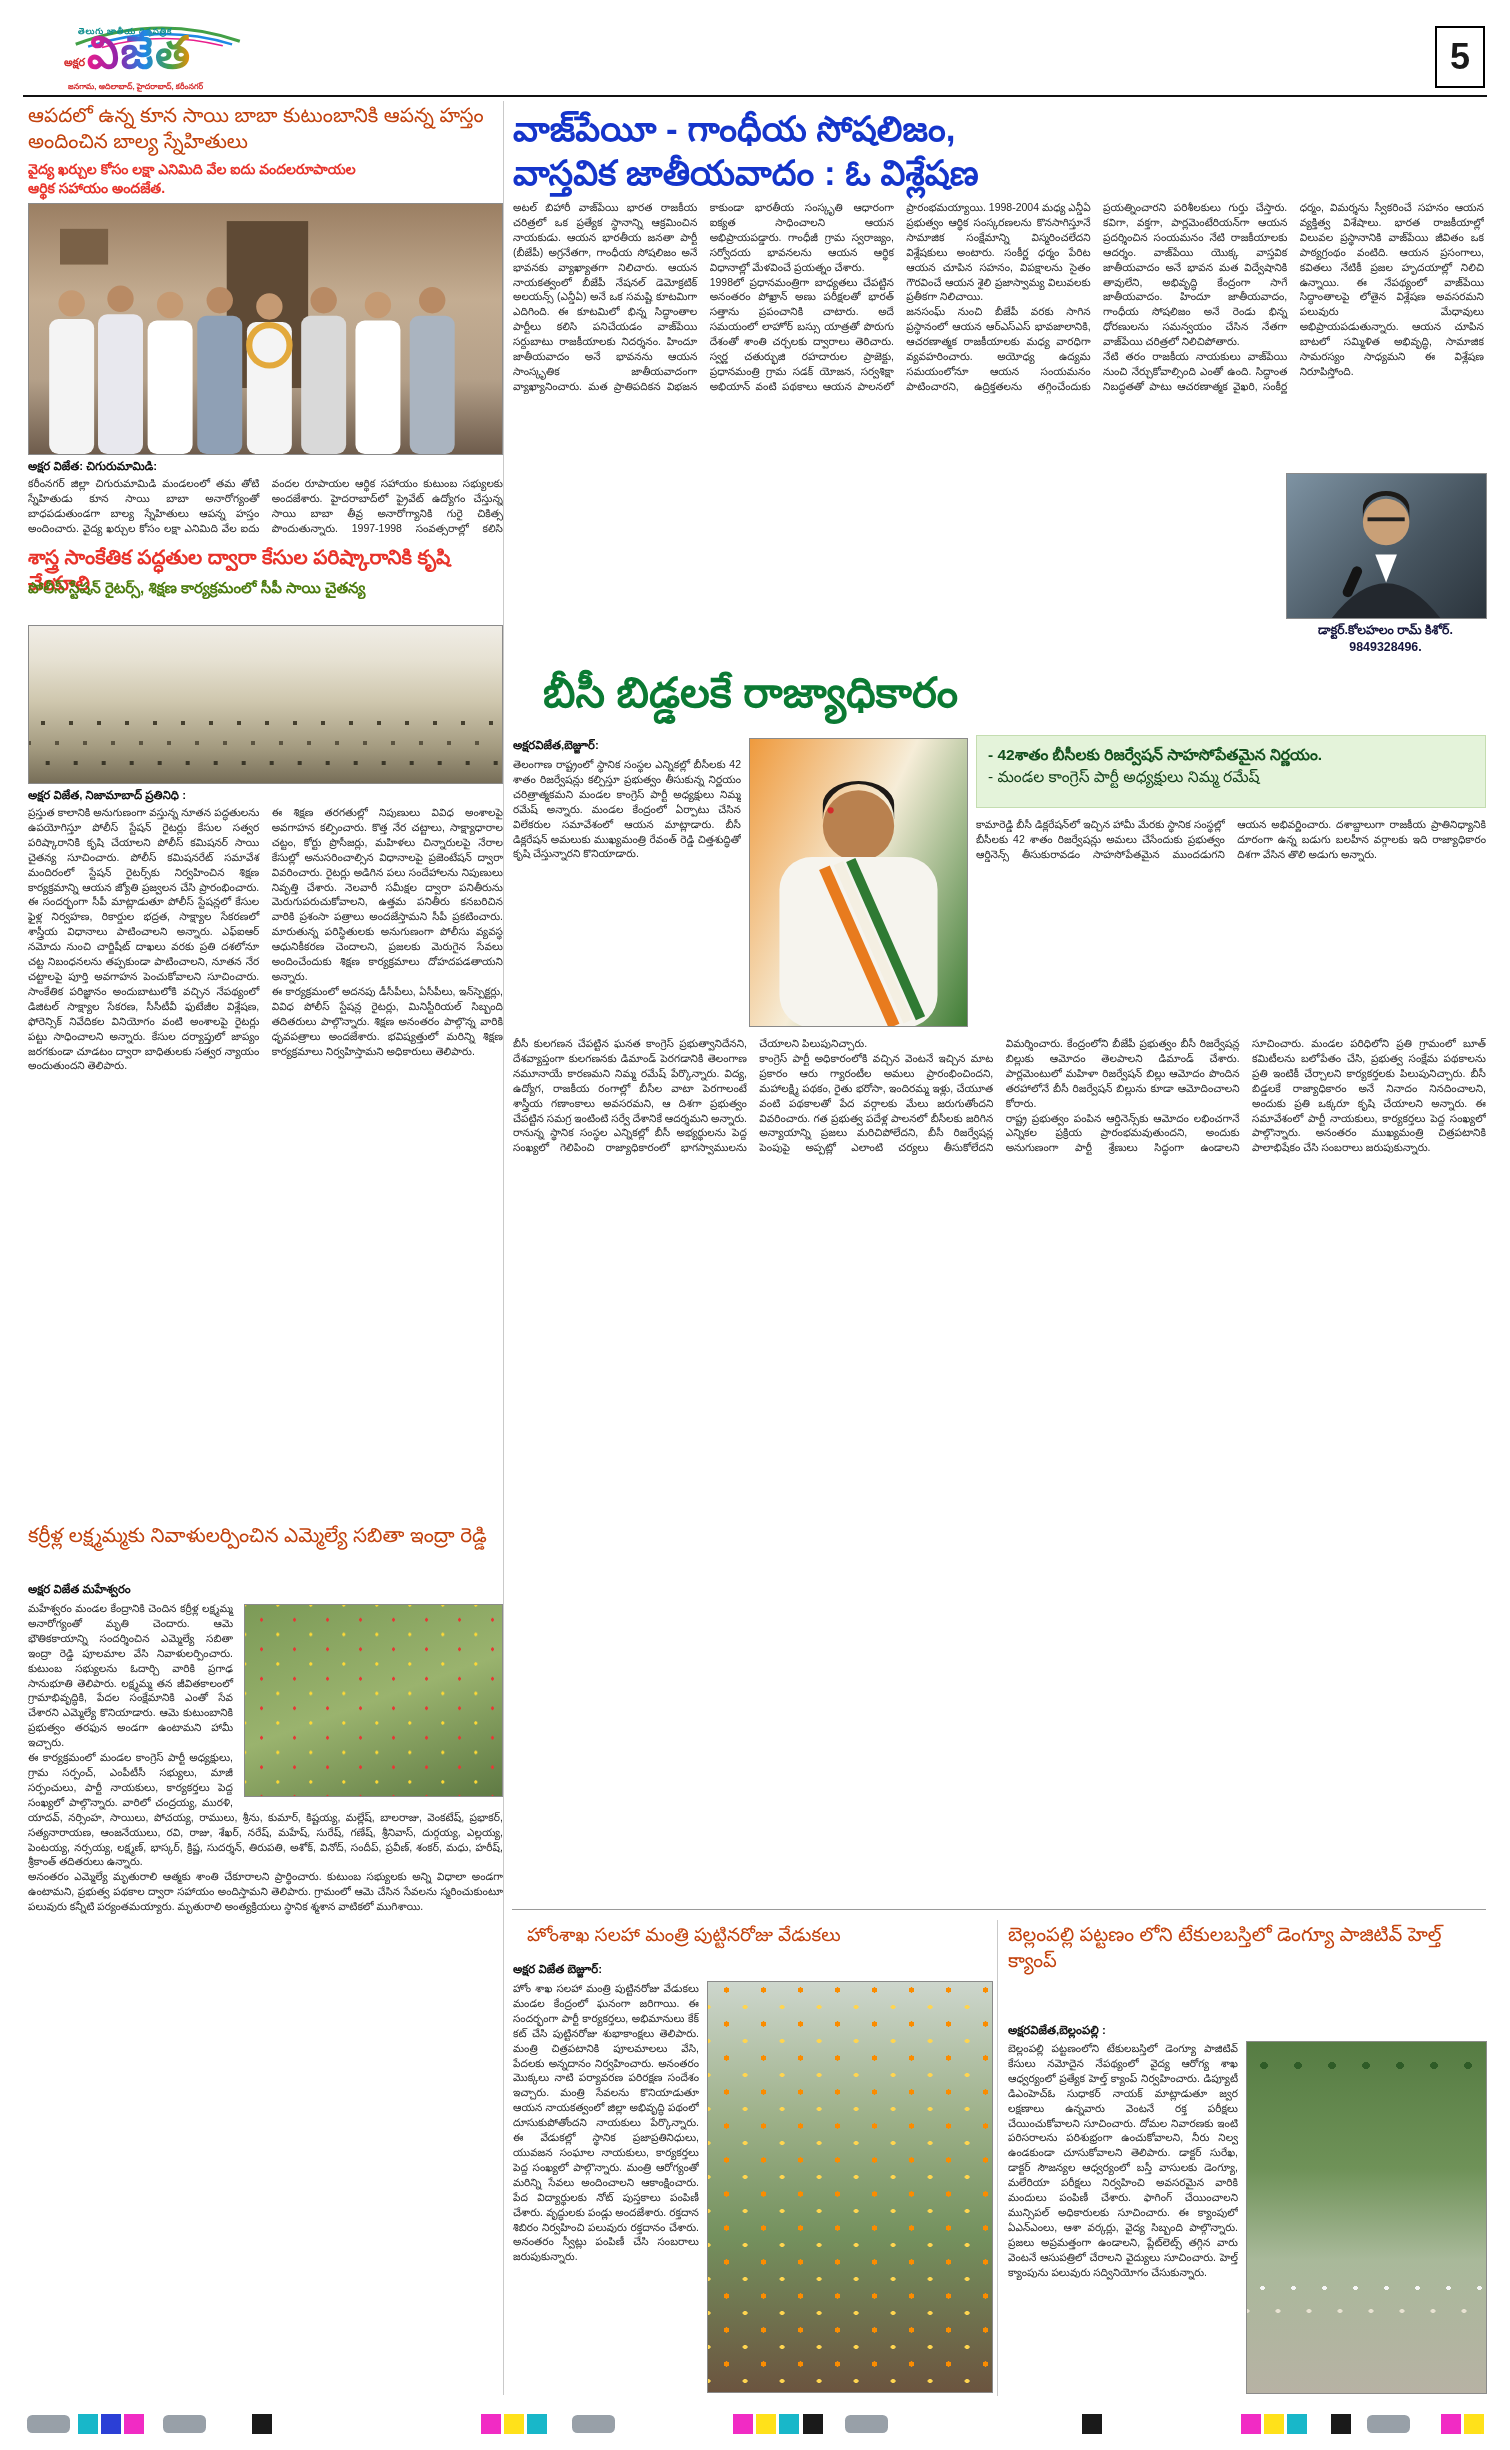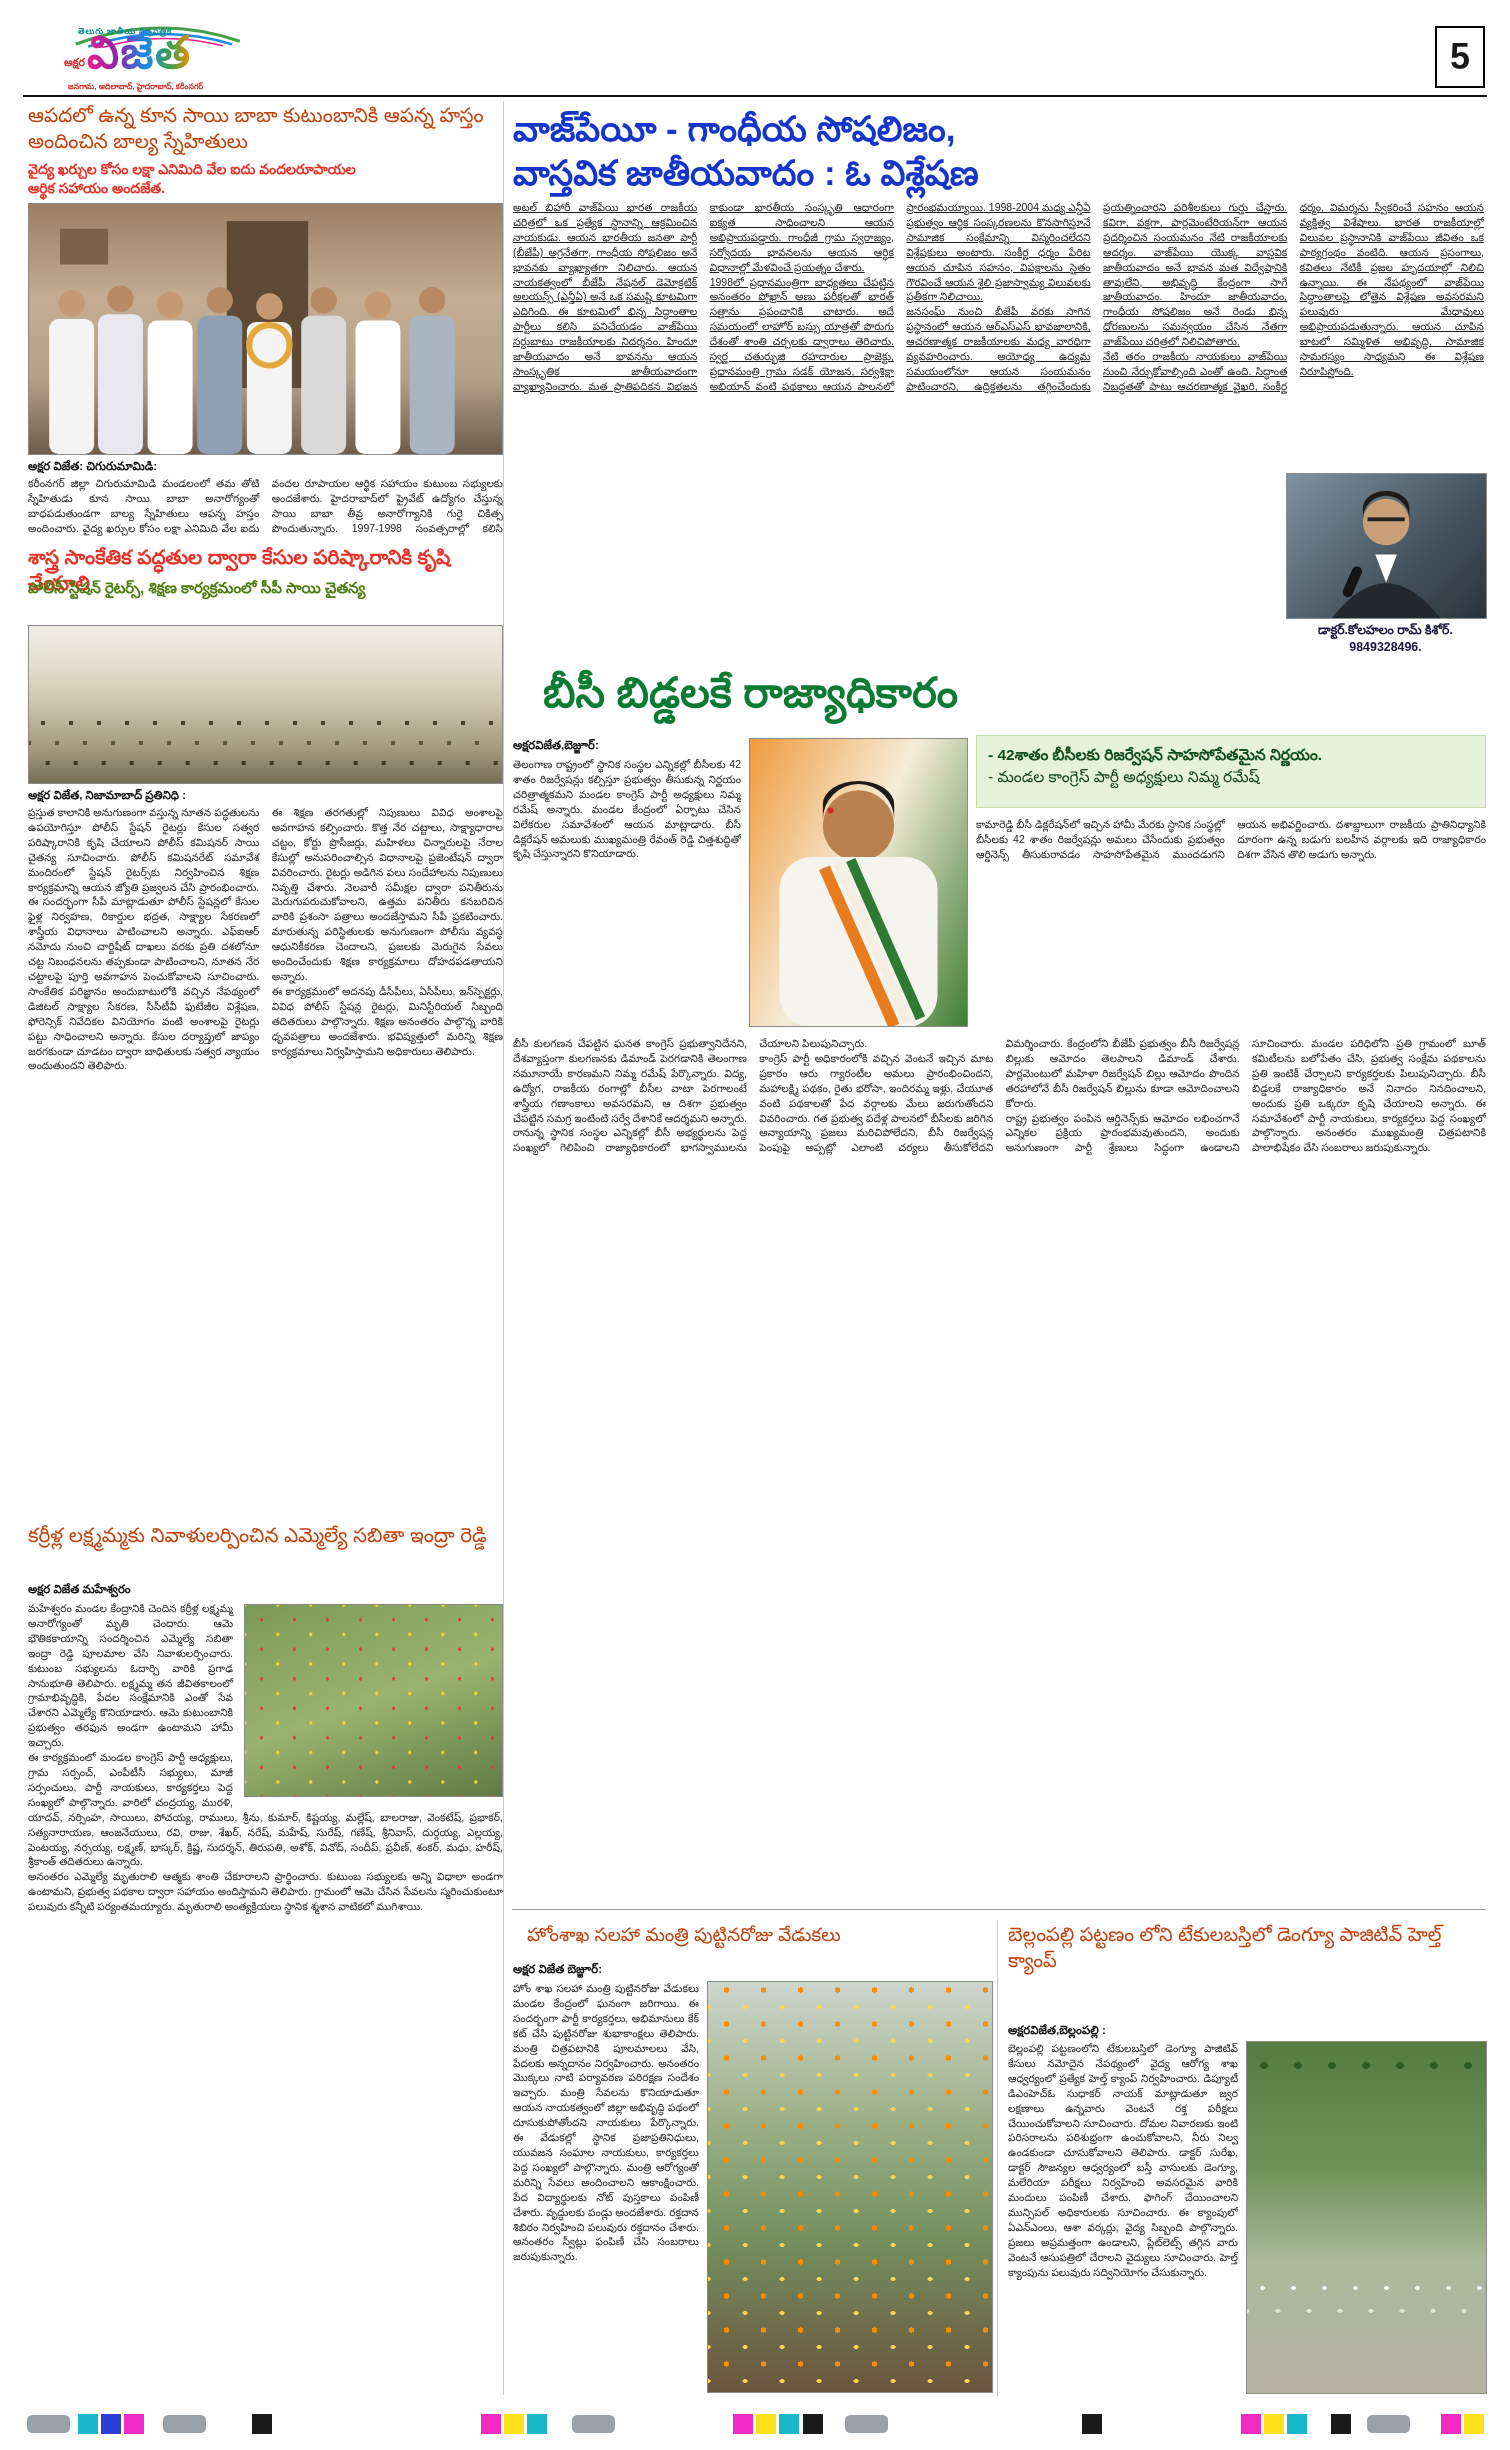--- a/index.html
+++ b/index.html
@@ -27,21 +27,21 @@
   
   .v-divider-main{left:503px;top:101px;width:0.8px;height:2294px;background:#c9c9c9;}
   .h-divider-bottom{left:512px;top:1909px;width:974px;height:0.8px;background:#9a9a9a;}
   .v-divider-bottom{left:997px;top:1920px;width:0.8px;height:476px;background:#c9c9c9;}
 
   
   .hl{font-weight:normal;color:#c2410c;}
   .body-text{font-size:10.5px;line-height:1.42;text-align:justify;color:#1c1c1c;overflow:hidden;}
   .cols-2{column-count:2;column-gap:12.4px;}
   .cols-4{column-count:4;column-gap:12.4px;}
-  .cols-5{column-count:5;column-gap:12.4px;text-decoration:underline;}
+  .cols-5{column-count:5;column-gap:12.4px;}
   .dateline{font-size:11.6px;font-weight:bold;color:#111;}
 
   
   .a-headline{left:28px;top:102px;width:475px;font-size:20px;line-height:1.32;}
   .a-deck{left:28px;top:160px;width:333px;font-size:14px;line-height:1.35;color:#e8332a;font-weight:bold;}
   .a-photo{left:28px;top:203px;width:473px;height:250px;}
   .a-dateline{left:28px;top:459px;}
   .a-body{left:28px;top:476px;width:475px;height:65px;}
 
   

